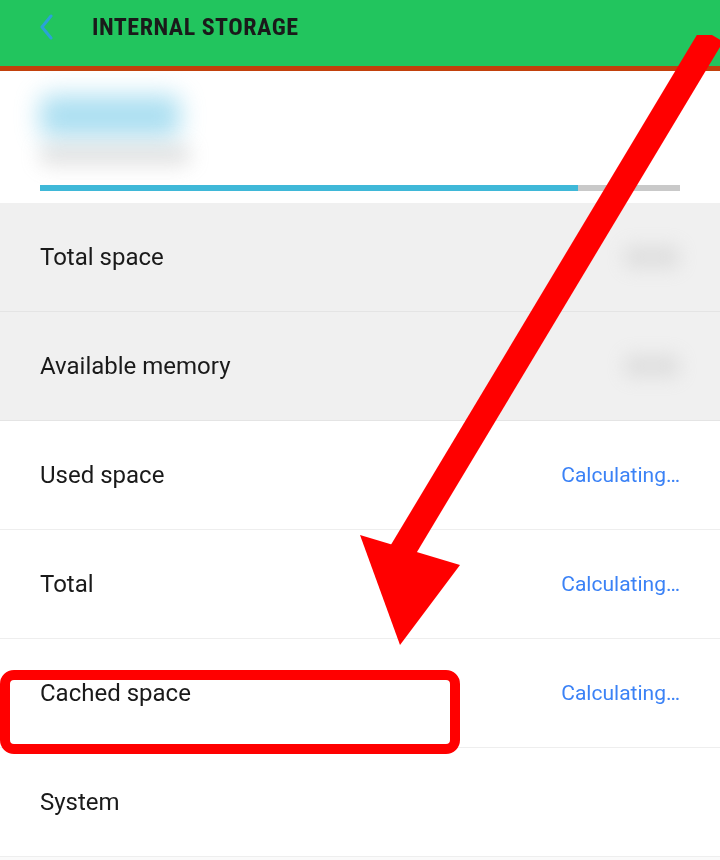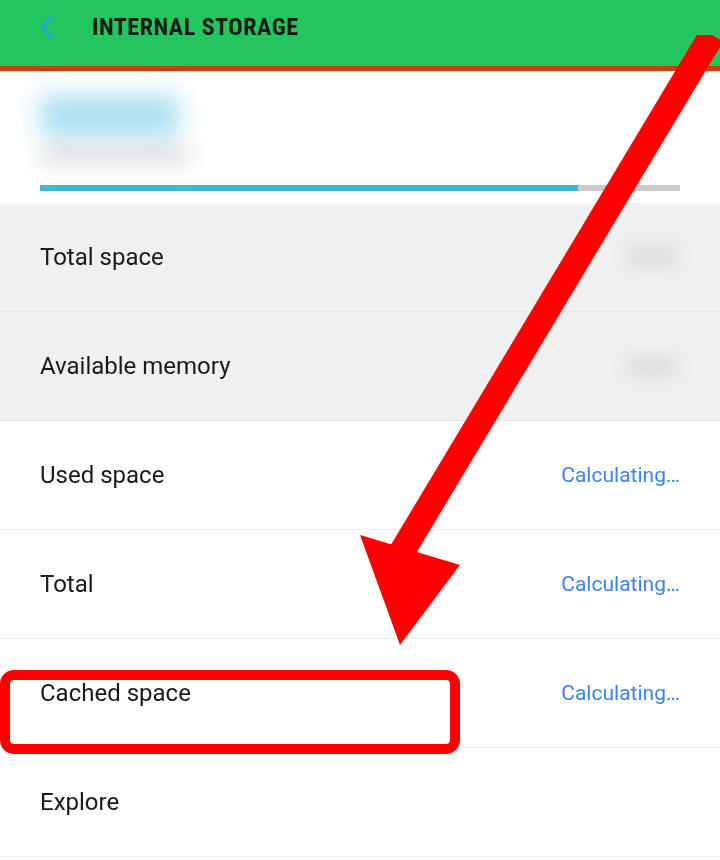--- a/index.html
+++ b/index.html
@@ -162,21 +162,21 @@
   </div>
   <div class="list-item">
     <span class="item-label">Total</span>
     <span class="item-value">Calculating…</span>
   </div>
   <div class="list-item">
     <span class="item-label">Cached space</span>
     <span class="item-value">Calculating…</span>
   </div>
   <div class="list-item">
-    <span class="item-label">Explore</span>
+    <span class="item-label">System</span>
     <span class="item-value"></span>
   </div>
 </div>
 
 <svg class="annotation arrow-annotation" viewBox="0 0 360 620">
   <line x1="352" y1="0" x2="40" y2="520" stroke="#f00" stroke-width="26"></line>
   <polygon points="40,610 0,500 100,530" fill="#f00"></polygon>
 </svg>
 
 <div class="annotation highlight-box"></div>

